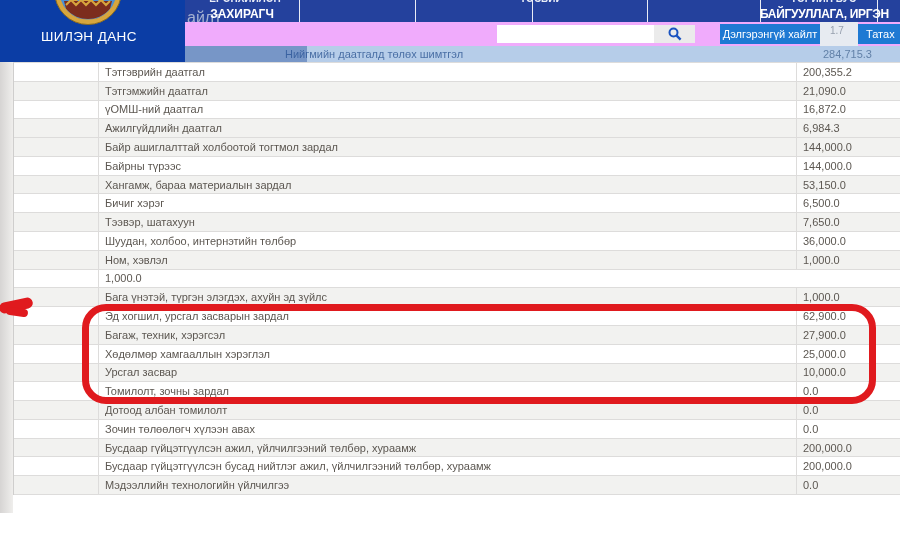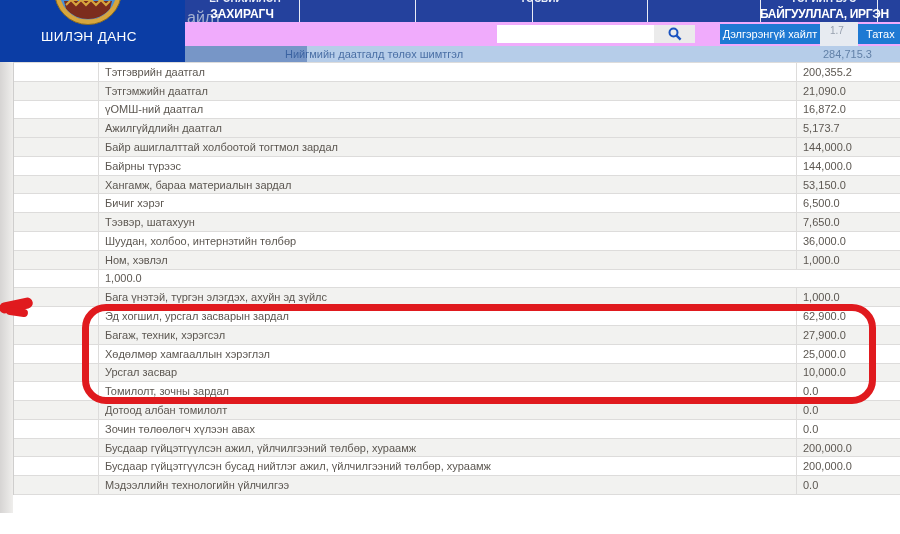--- a/index.html
+++ b/index.html
@@ -92,21 +92,21 @@
         <div class="cell-value">21,090.0</div>
       </div>
       <div class="row">
         <div class="cell-indent"></div>
         <div class="cell-name">үОМШ-ний даатгал</div>
         <div class="cell-value">16,872.0</div>
       </div>
       <div class="row alt">
         <div class="cell-indent"></div>
         <div class="cell-name">Ажилгүйдлийн даатгал</div>
-        <div class="cell-value">5,173.7</div>
+        <div class="cell-value">6,984.3</div>
       </div>
       <div class="row alt">
         <div class="cell-indent"></div>
         <div class="cell-name">Байр ашиглалттай холбоотой тогтмол зардал</div>
         <div class="cell-value">144,000.0</div>
       </div>
       <div class="row">
         <div class="cell-indent"></div>
         <div class="cell-name">Байрны түрээс</div>
         <div class="cell-value">144,000.0</div>

